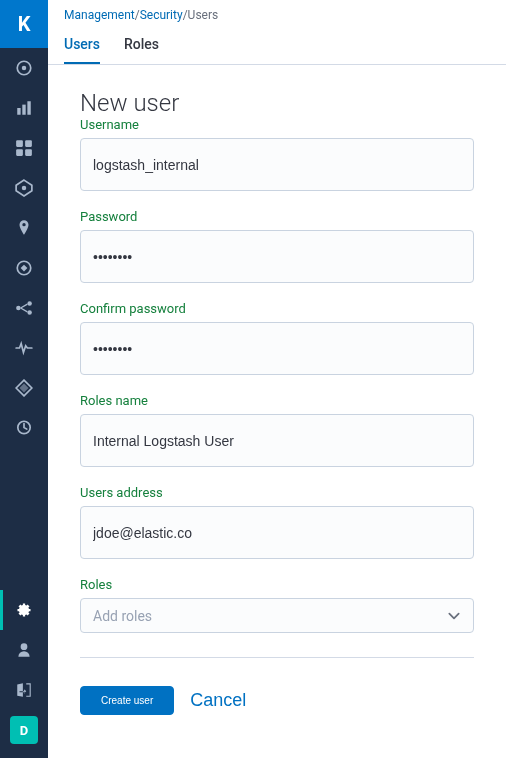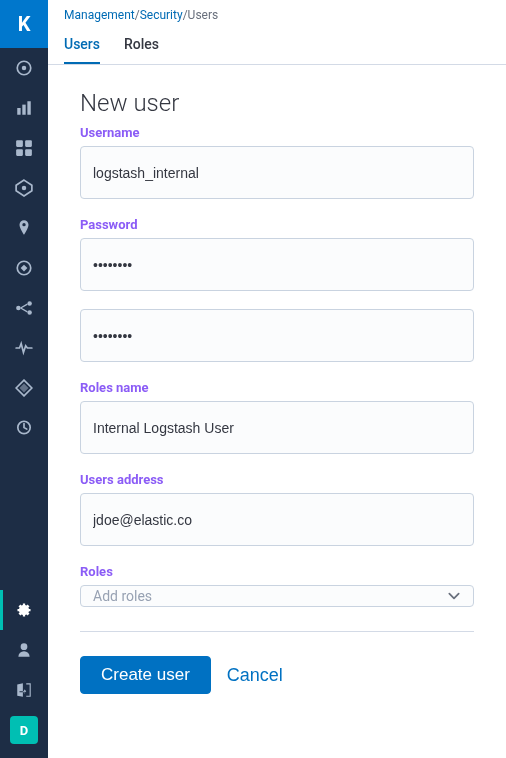--- a/index.html
+++ b/index.html
@@ -116,24 +116,23 @@
       font-weight: 300;
       color: #343741;
     }
 
     .form-group {
       margin-bottom: 18px;
     }
     .form-label {
       display: block;
       font-size: 13px;
-      color: #8b5cf6;
-      font-weight: 700;
+      color: #15803d;
+      font-weight: 400;
       margin-bottom: 6px;
-      margin-top: 8px;
     }
     .form-input {
       width: 100%;
       padding: 8px 12px;
       border: 1px solid #c9d3e0;
       border-radius: 4px;
       font-size: 14px;
       color: #343741;
       background: #fbfcfd;
       outline: none;
@@ -141,21 +140,21 @@
     }
 
     .roles-dropdown {
       width: 100%;
       padding: 8px 12px;
       border: 1px solid #c9d3e0;
       border-radius: 4px;
       font-size: 14px;
       color: #98a2b3;
       background: #fbfcfd;
-      height: 22px;
+      height: 35px;
       display: flex;
       align-items: center;
       justify-content: space-between;
       cursor: pointer;
     }
 
     .form-divider {
       border: none;
       border-top: 1px solid #d3dae6;
       margin: 24px 0;
@@ -167,21 +166,21 @@
       align-items: center;
       gap: 16px;
       margin-top: 8px;
     }
     .btn-primary {
       background: #0071c2;
       color: white;
       border: 1px solid #0071c2;
       padding: 8px 20px;
       border-radius: 4px;
-      font-size: 17px;
+      font-size: 10px;
       font-weight: 500;
       cursor: pointer;
     }
     .btn-link {
       background: none;
       border: none;
       color: #0071c2;
       font-size: 18px;
       cursor: pointer;
       padding: 8px 0;
@@ -318,20 +317,21 @@
       <label class="form-label">Username</label>
       <input class="form-input" type="text" value="logstash_internal" style="">
     </div>
 
     <div class="form-group">
       <label class="form-label">Password</label>
       <input class="form-input" type="password" value="12345678" style="">
     </div>
 
     <div class="form-group">
+      <label class="form-label">Confirm password</label>
       <input class="form-input" type="password" value="12345678" style="">
     </div>
 
     <div class="form-group">
       <label class="form-label">Roles name</label>
       <input class="form-input" type="text" value="Internal Logstash User" style="">
     </div>
 
     <div class="form-group">
       <label class="form-label">Users address</label>

